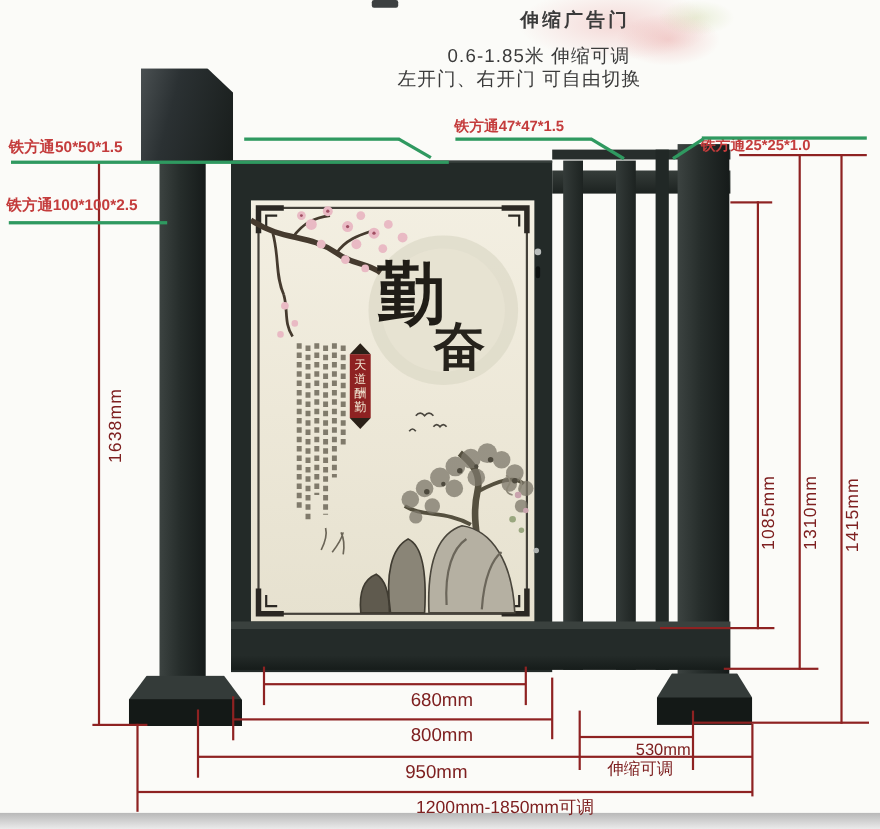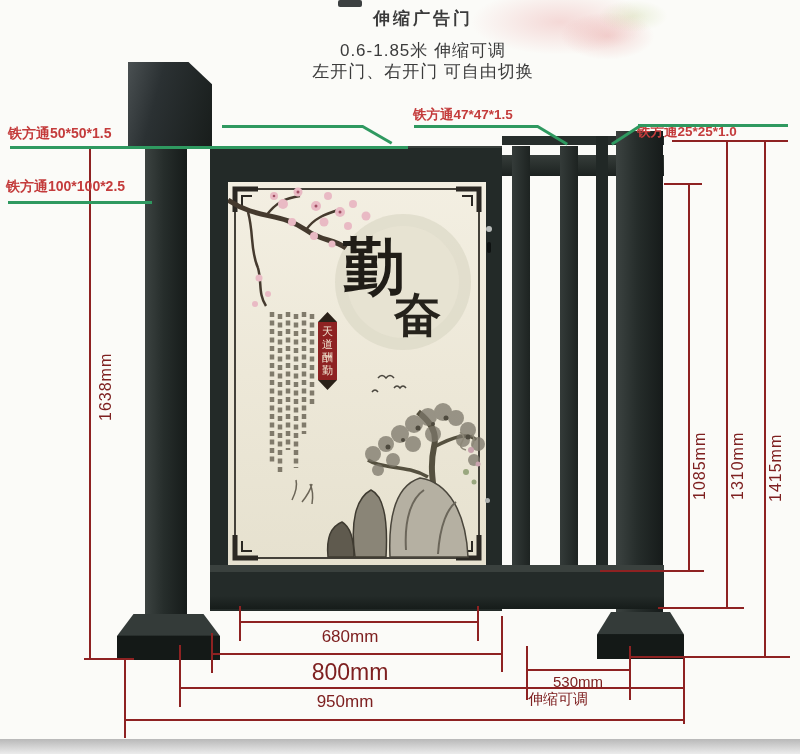--- a/index.html
+++ b/index.html
@@ -4,21 +4,21 @@
 <style>
   html,body{margin:0;padding:0;}
   body{font-family:"Liberation Sans",sans-serif;}
   #stage{position:relative;width:800px;height:754px;background:#fbfbf8;overflow:hidden;}
   .abs{position:absolute;}
   
   .dlh{position:absolute;height:2px;background:#8e2222;z-index:5;}
   .dlv{position:absolute;width:2px;background:#8e2222;z-index:5;}
   .dimlabel{position:absolute;color:#7e2020;z-index:6;font-family:"Liberation Sans",sans-serif;}
   .vtext{writing-mode:vertical-rl;transform:rotate(180deg);letter-spacing:1px;}
-  .ctr{text-align:center;}
+  .ctr{text-align:right;}
   
   .gl{position:absolute;height:2.5px;background:#2f9960;z-index:7;}
   .callout{position:absolute;color:#c43c3c;font-weight:bold;z-index:7;white-space:nowrap;font-family:"Liberation Sans",sans-serif;}
   
   .metal{position:absolute;z-index:1;}
   .hdr{position:absolute;color:#3b3b3b;z-index:4;white-space:nowrap;font-family:"Liberation Sans",sans-serif;}
   #watermark{position:absolute;left:27px;top:453px;font-size:64px;font-weight:700;color:#ea1212;letter-spacing:1px;z-index:10;line-height:1;font-family:"Liberation Sans",sans-serif;}
   .smudge{position:absolute;z-index:0;}
 </style>
 </head>
@@ -230,29 +230,30 @@
   <div class="dimlabel vtext" style="left:767px;top:370px;height:132px;font-size:16px;">1415mm</div>
 
   <div class="dlh" style="left:240px;top:621px;width:238px;"></div>
   <div class="dlv" style="left:239px;top:606px;height:35px;"></div>
   <div class="dlv" style="left:477px;top:606px;height:35px;"></div>
   <div class="dimlabel ctr" style="left:270px;top:627px;width:160px;font-size:17px;">680mm</div>
 
   <div class="dlh" style="left:212px;top:653px;width:290px;"></div>
   <div class="dlv" style="left:211px;top:633px;height:40px;"></div>
   <div class="dlv" style="left:501px;top:616px;height:56px;"></div>
-  <div class="dimlabel ctr" style="left:270px;top:659px;width:160px;font-size:23px;">800mm</div>
+  <div class="dimlabel ctr" style="left:270px;top:659px;width:160px;font-size:17px;">800mm</div>
 
   <div class="dlh" style="left:180px;top:687px;width:504px;"></div>
   <div class="dlv" style="left:179px;top:645px;height:62px;"></div>
   <div class="dlv" style="left:683px;top:658px;height:66px;"></div>
   <div class="dimlabel ctr" style="left:265px;top:692px;width:160px;font-size:17px;">950mm</div>
 
   <div class="dlh" style="left:527px;top:669px;width:103px;"></div>
   <div class="dlv" style="left:526px;top:646px;height:54px;"></div>
   <div class="dlv" style="left:629px;top:646px;height:54px;"></div>
   <div class="dimlabel ctr" style="left:528px;top:673px;width:100px;font-size:15px;">530mm</div>
   <div class="dimlabel ctr" style="left:504px;top:690px;width:108px;font-size:15px;">伸缩可调</div>
 
   <div class="dlh" style="left:125px;top:719px;width:559px;"></div>
+  <div class="dimlabel ctr" style="left:290px;top:724px;width:250px;font-size:16px;">1200mm-1850mm可调</div>
 
 
 </div>
 
 </body></html>

